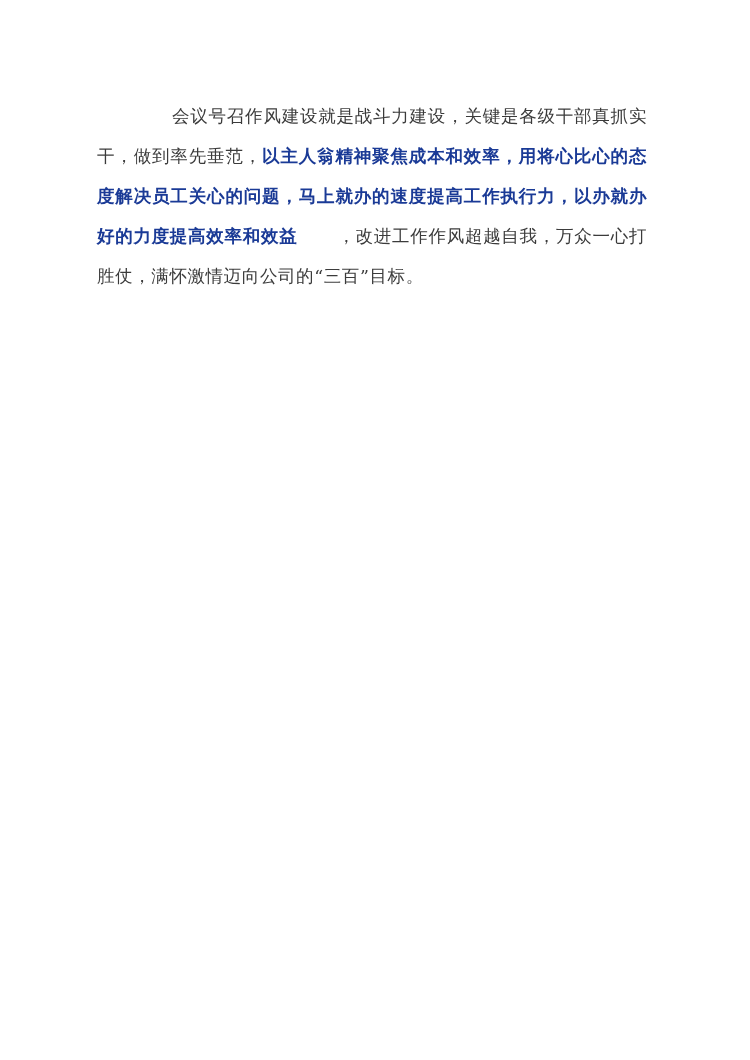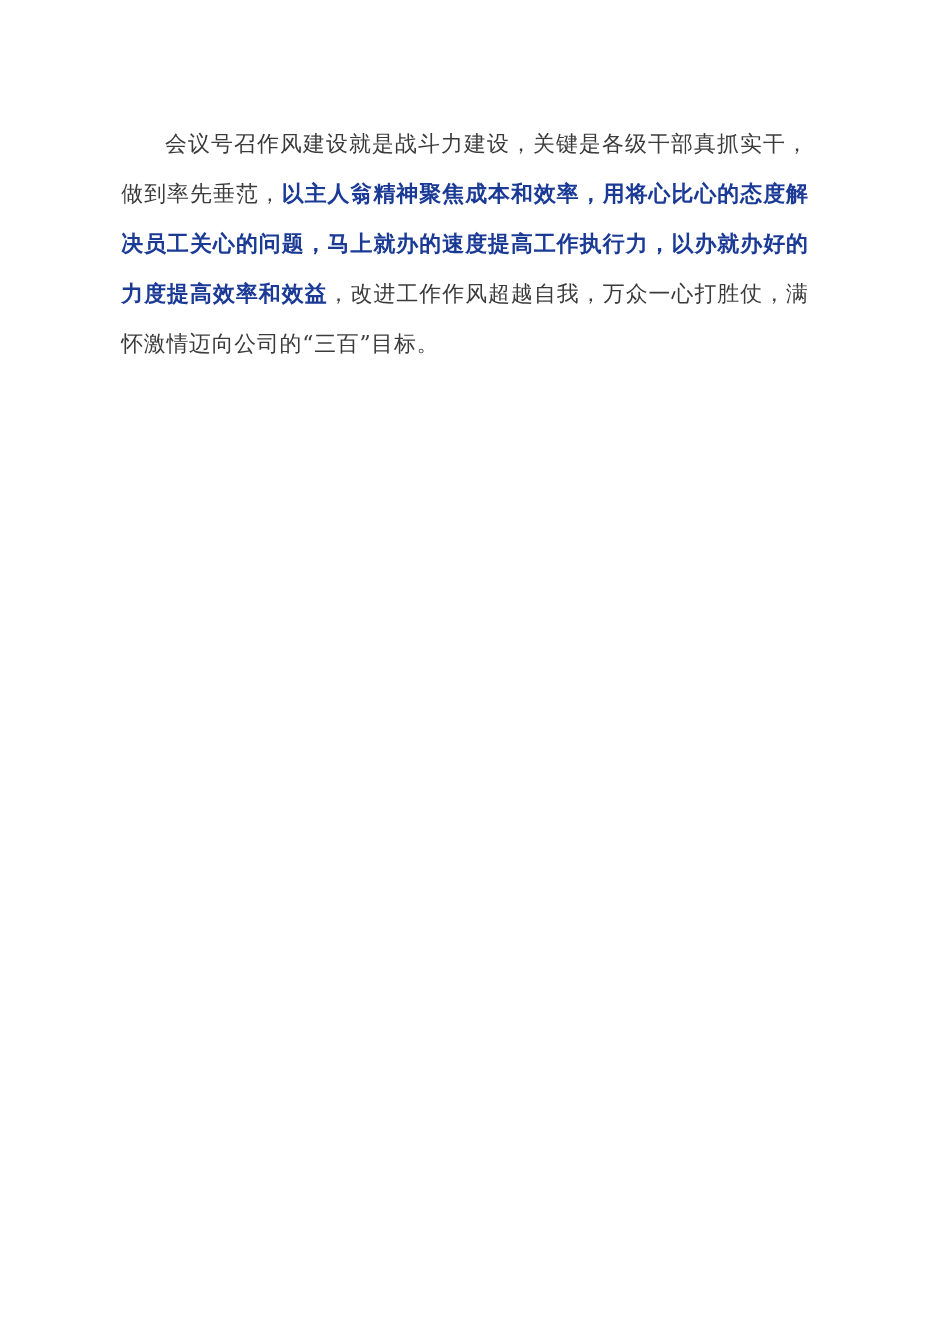--- a/index.html
+++ b/index.html
@@ -35,20 +35,21 @@
     text-align: justify;
     text-justify: inter-ideograph;
     text-indent: 2em;
     letter-spacing: 0.6px;
     word-break: break-all;
   }
   .seg-normal {
     color: #3b3b3b;
     font-family: "DejaVu Serif", "Liberation Serif", serif;
     font-weight: normal;
+    margin-left: 40px;
   }
   .seg-highlight {
     color: #1a3a96;
     font-weight: bold;
     font-family: "DejaVu Serif", "Liberation Serif", serif;
   }
 </style>
 </head>
 <body>
 

